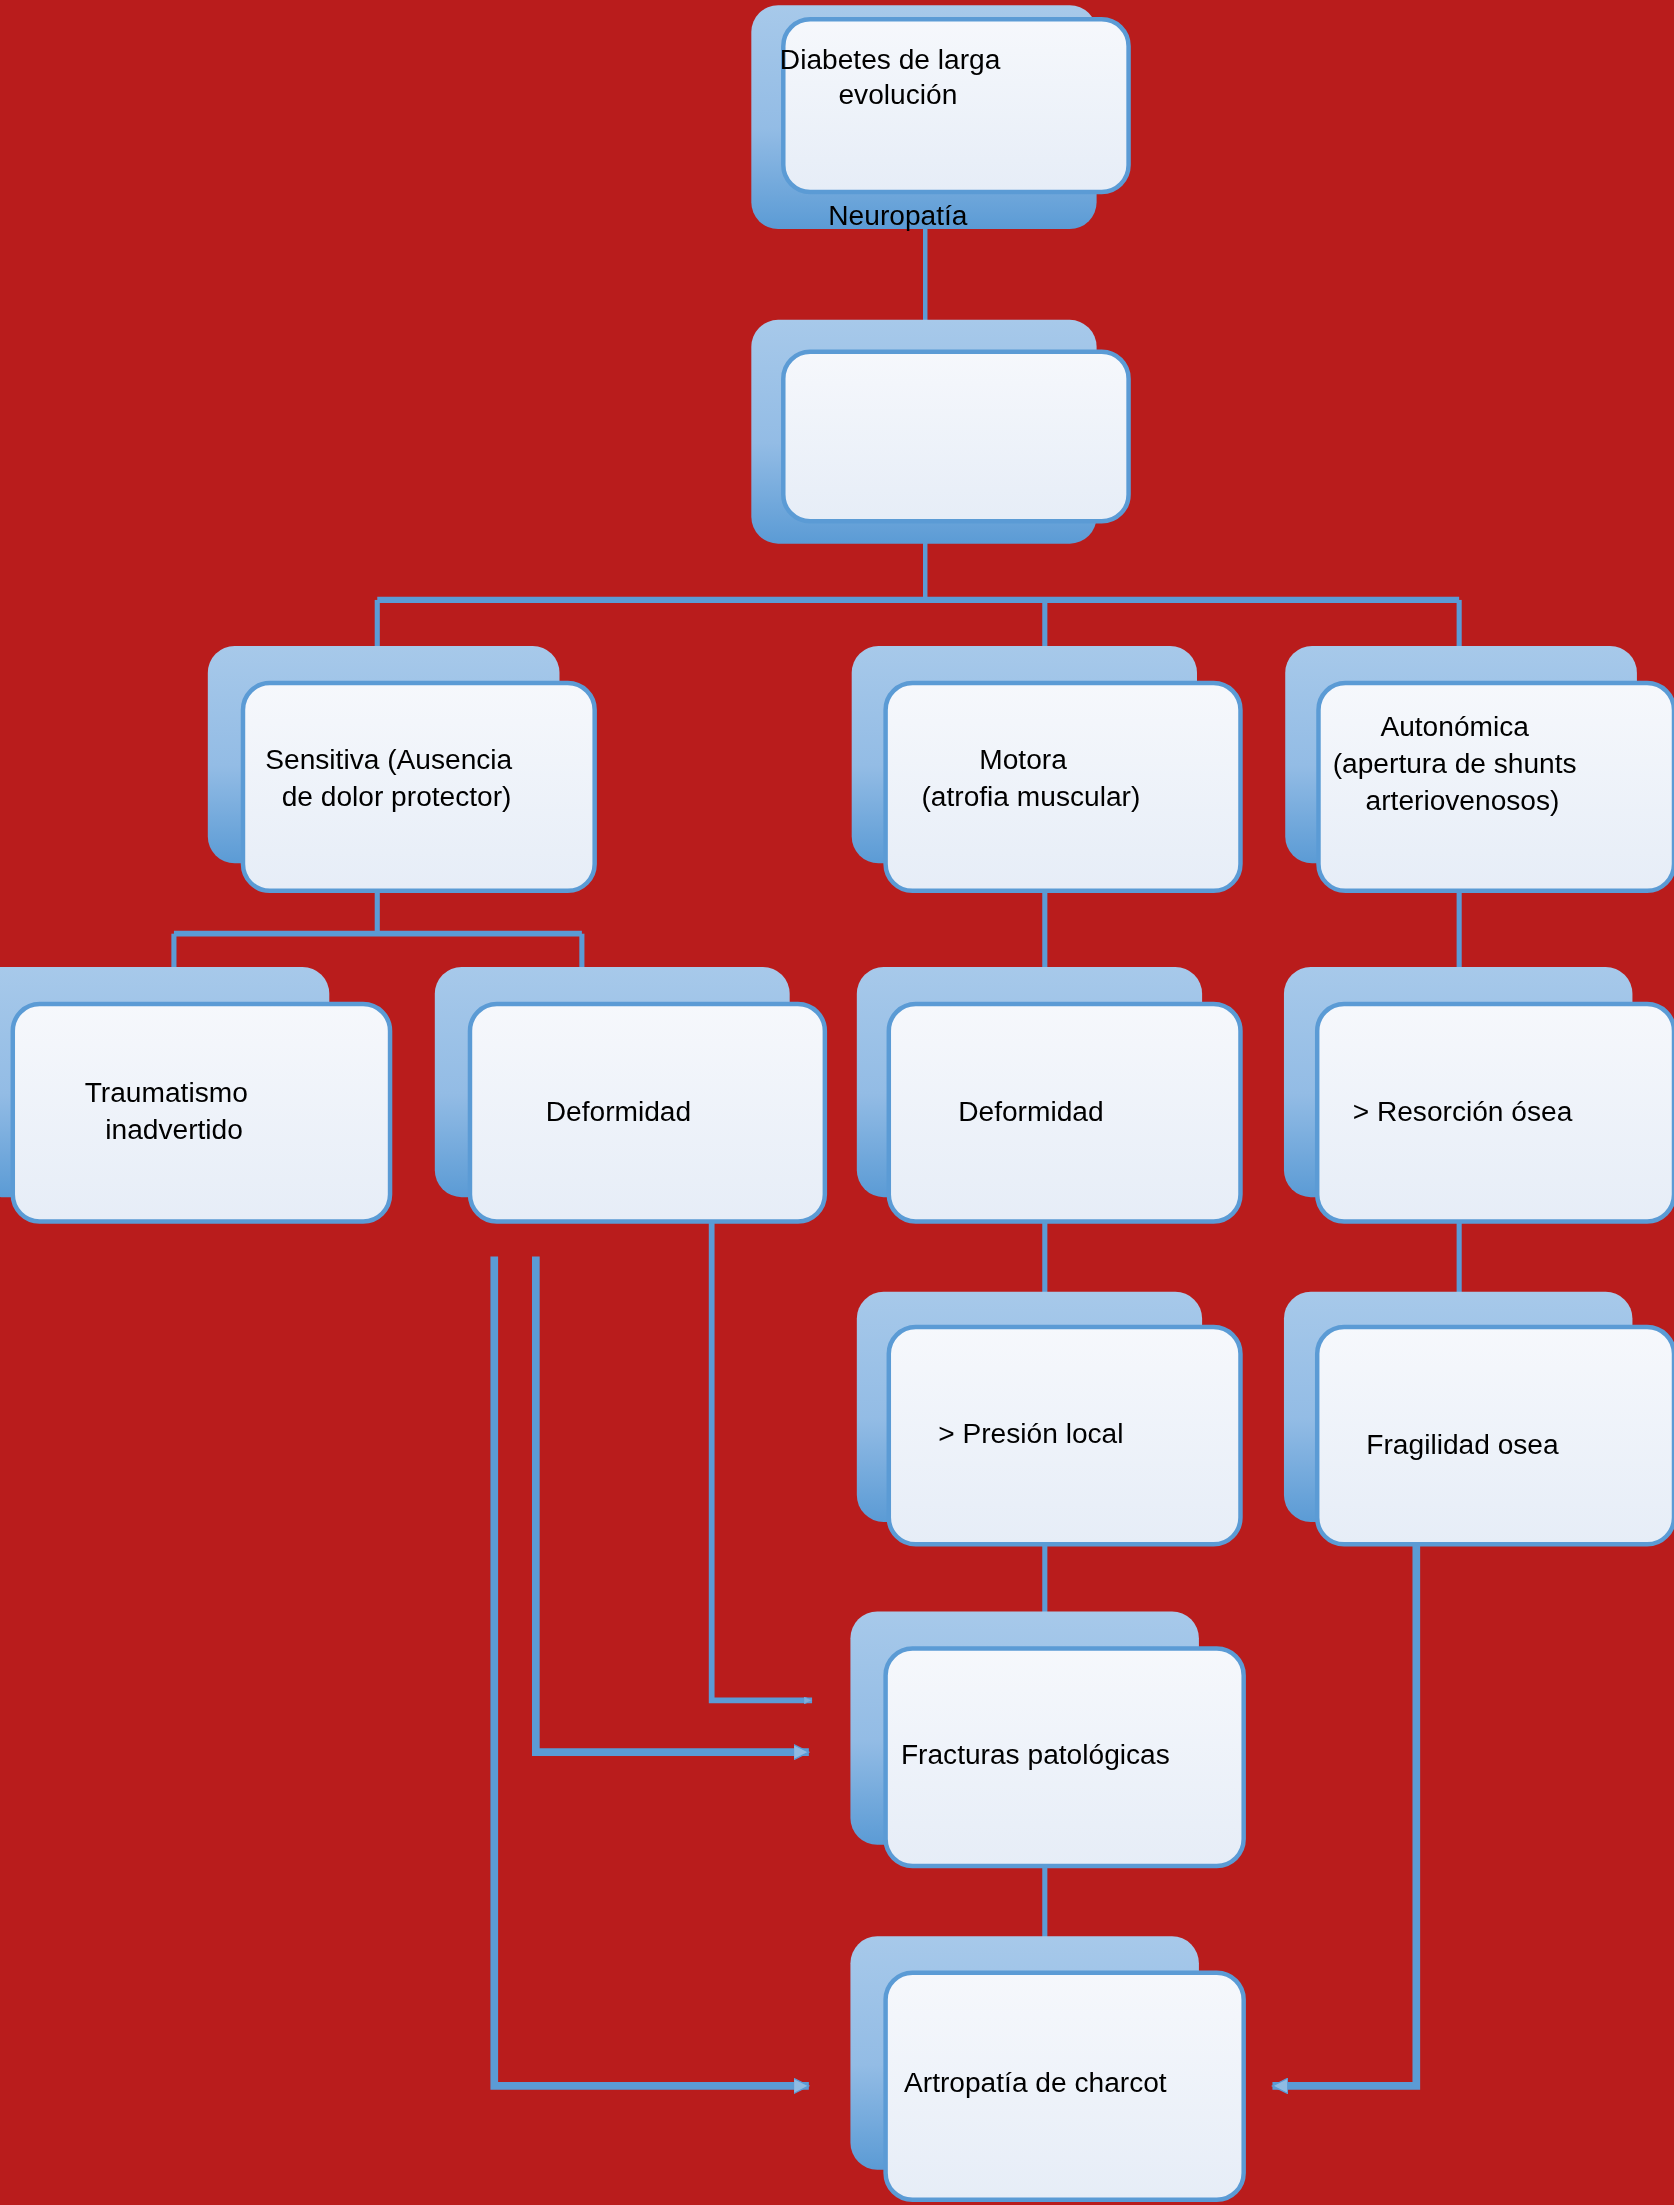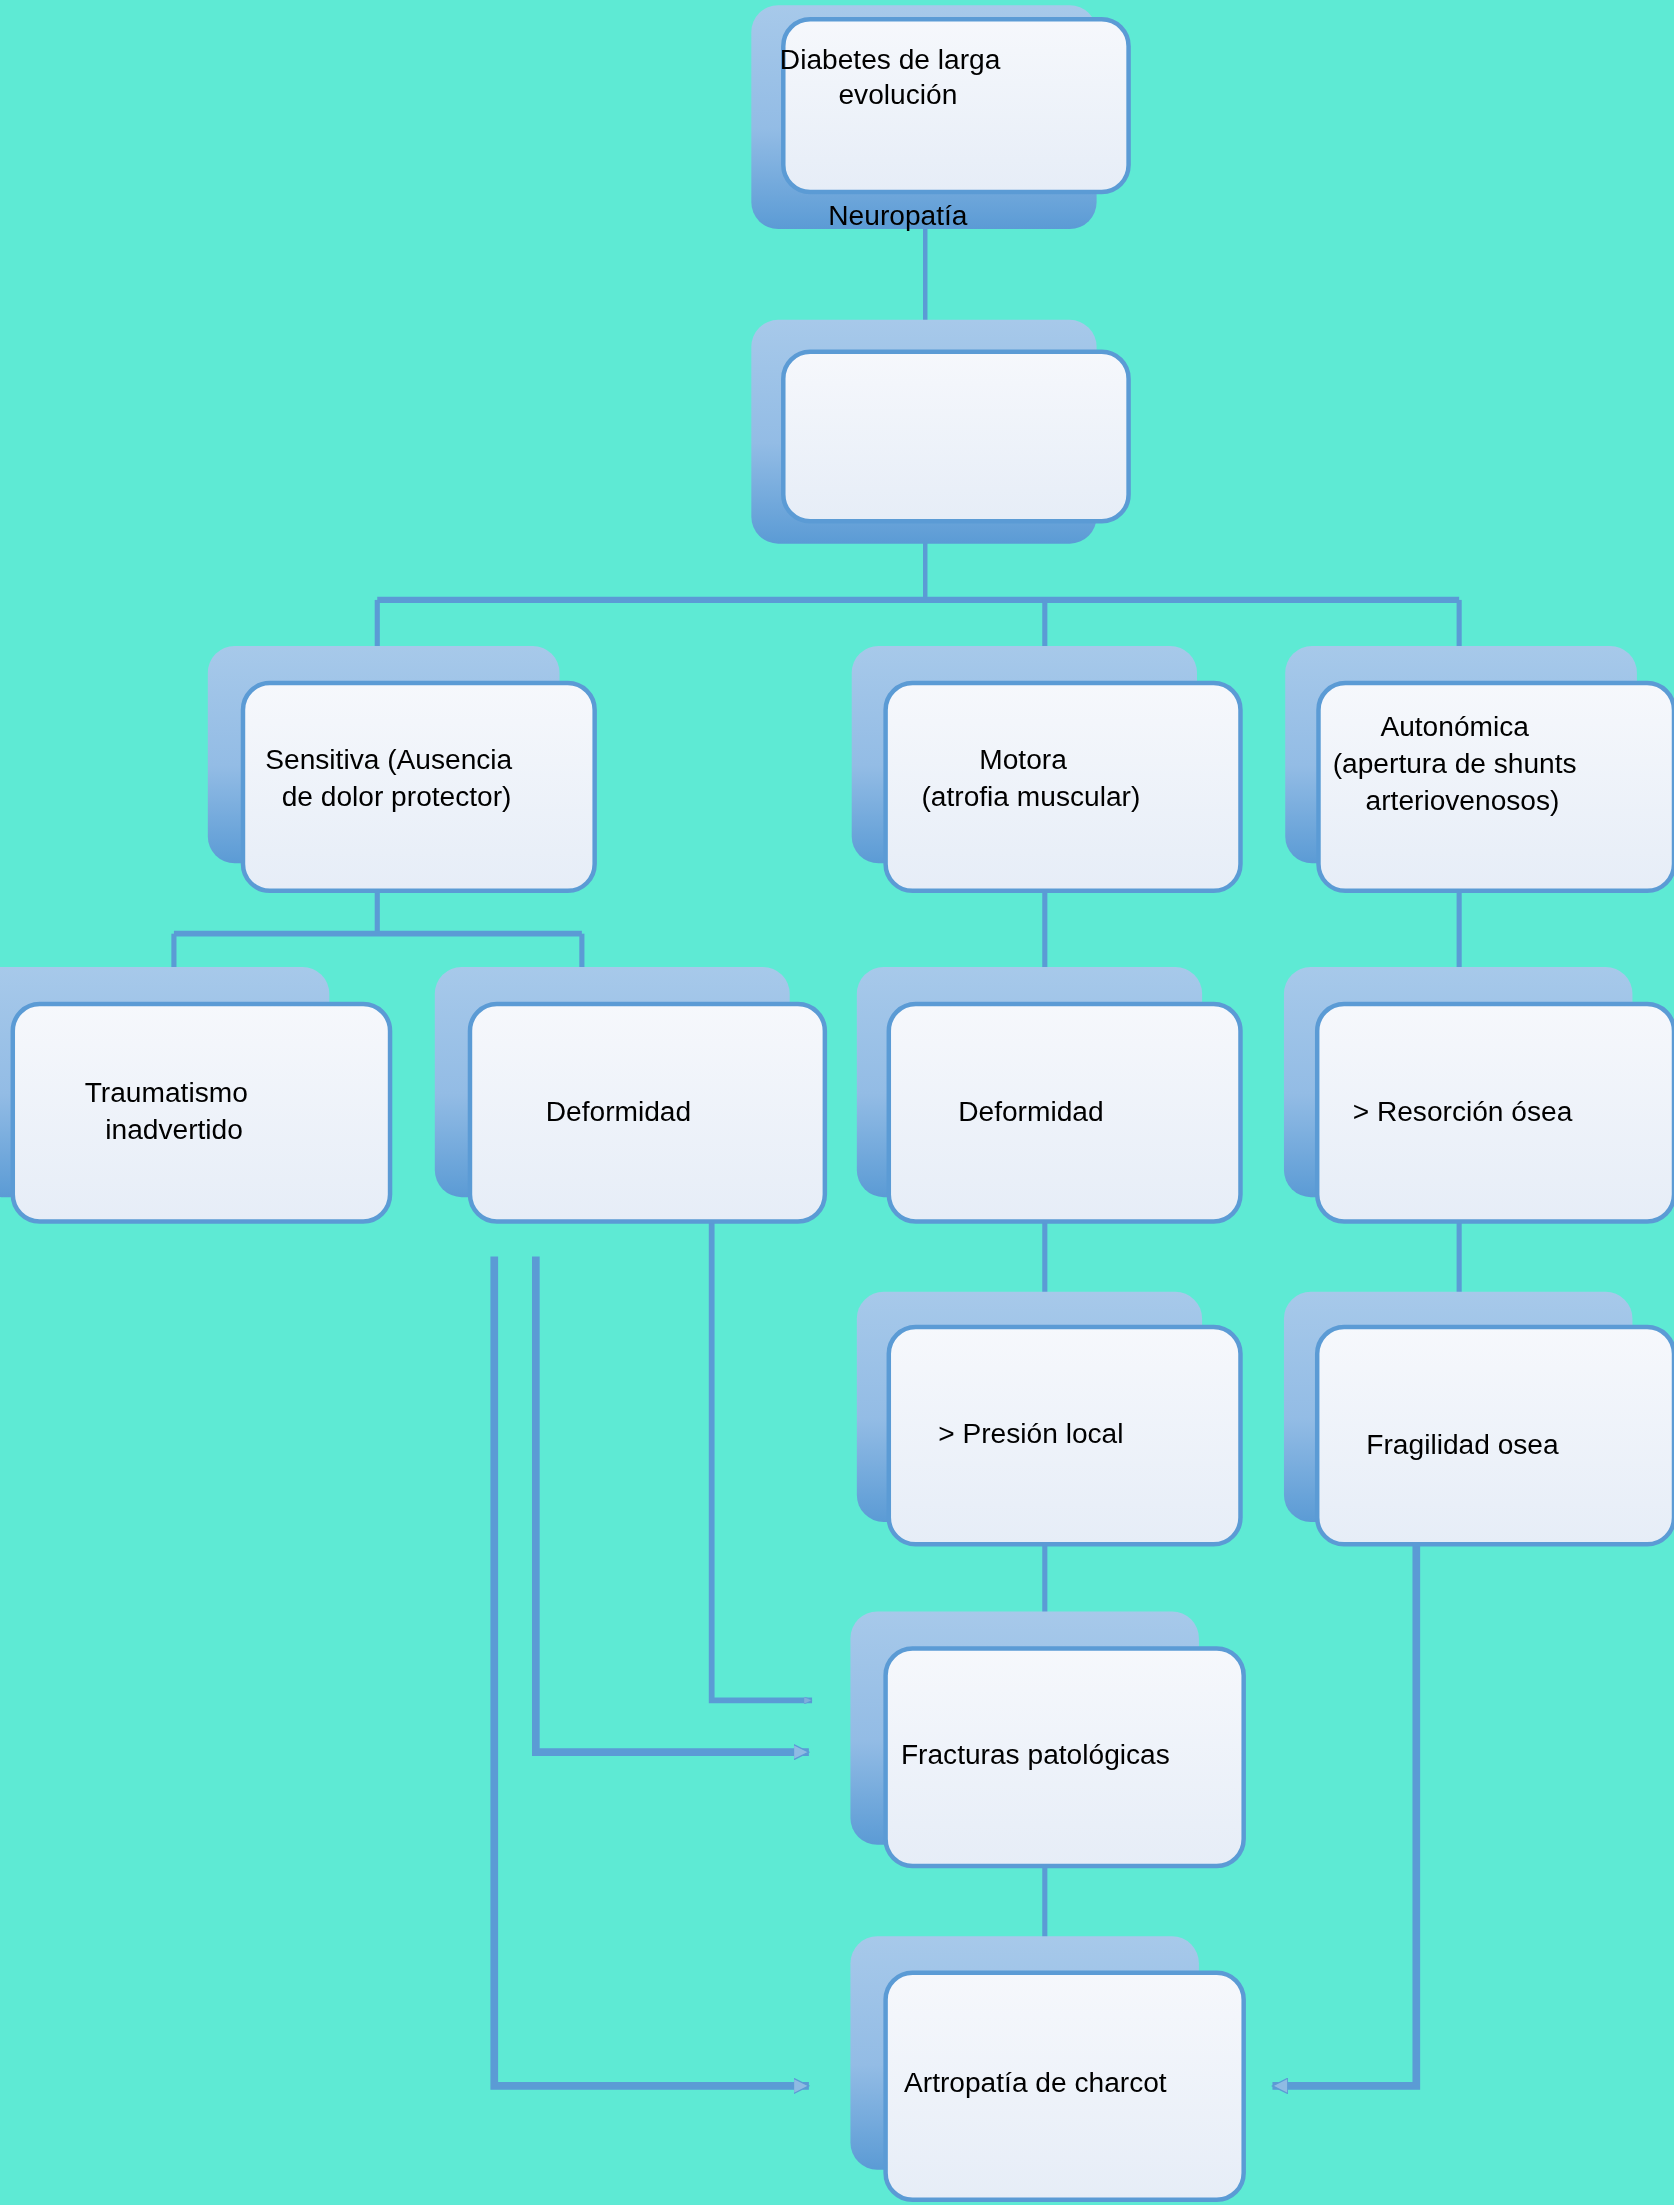--- a/index.html
+++ b/index.html
@@ -7,21 +7,21 @@
     padding: 0;
     background: #ffffff;
   }
   body {
     font-family: "Liberation Sans", sans-serif;
   }
   #diagram-root {
     position: relative;
     width: 1674px;
     height: 2205px;
-    background: #5eead4;
+    background: #b91c1c;
     overflow: hidden;
   }
   svg.flow-canvas {
     position: absolute;
     top: 0;
     left: 0;
     width: 1674px;
     height: 2205px;
     display: block;
   }

